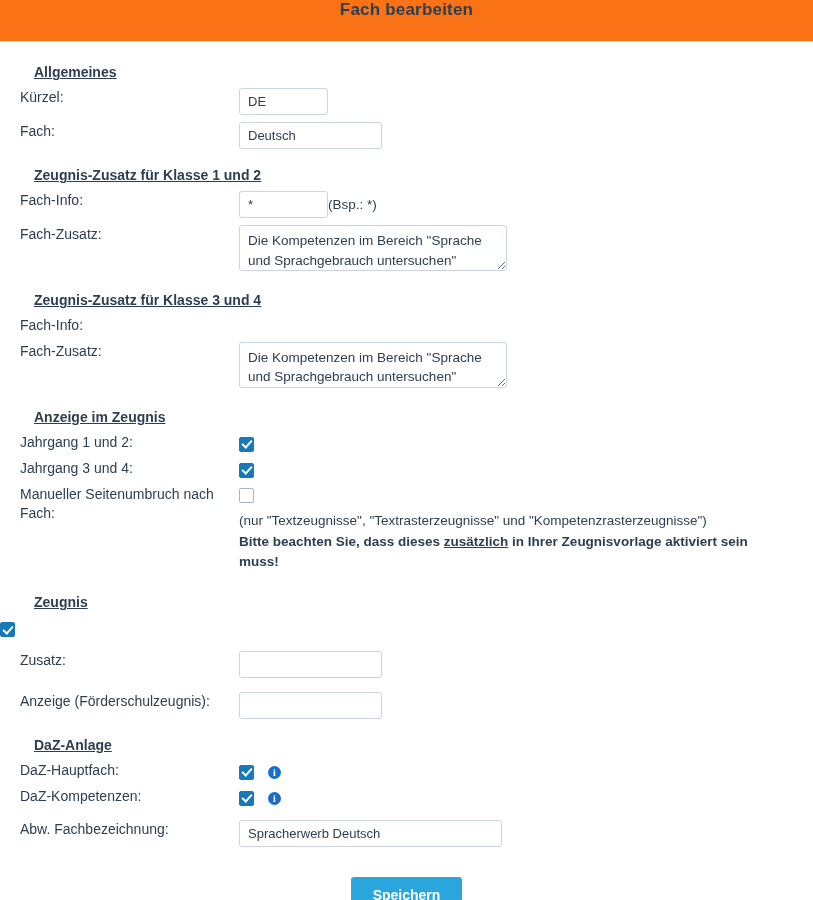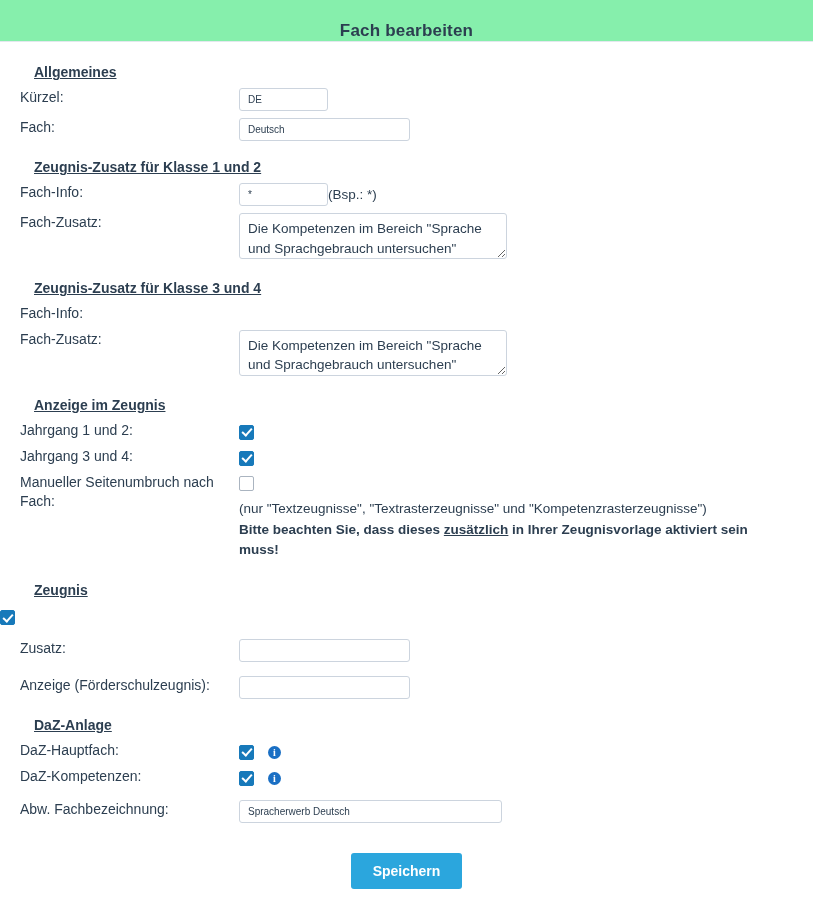--- a/index.html
+++ b/index.html
@@ -12,23 +12,23 @@
     background: #ffffff;
     font-family: "Liberation Sans", sans-serif;
     font-size: 14px;
     color: #2c3e50;
     overflow: hidden;
   }
   .page-header {
     height: 41px;
     border-bottom: 1px solid #e3e8ee;
     display: flex;
-    align-items: flex-end;
+    align-items: flex-start;
     justify-content: center;
-    background: #86efac;
+    background: #f97316;
   }
   .page-title {
     font-size: 17px;
     font-weight: bold;
     color: #2c3e50;
     letter-spacing: 0.2px;
   }
   .form-area {
     padding: 22px 0 0 0;
   }
@@ -53,31 +53,31 @@
     box-sizing: border-box;
     font-size: 14px;
     color: #2c3e50;
     line-height: 1.35;
   }
   .row .field {
     flex: 1;
   }
   input[type="text"] {
     font-family: "Liberation Sans", sans-serif;
-    font-size: 10px;
+    font-size: 13px;
     color: #2c3e50;
     border: 1px solid #ccd4de;
     border-radius: 3px;
     padding: 5px 8px;
     box-sizing: border-box;
     background: #fff;
     outline: none;
   }
   .input-short { width: 89px; }
-  .input-mid { width: 171px; }
+  .input-mid { width: 143px; }
   .input-wide { width: 263px; }
   textarea {
     font-family: "Liberation Sans", sans-serif;
     font-size: 13.5px;
     color: #2c3e50;
     border: 1px solid #ccd4de;
     border-radius: 3px;
     padding: 5px 8px;
     box-sizing: border-box;
     width: 268px;

